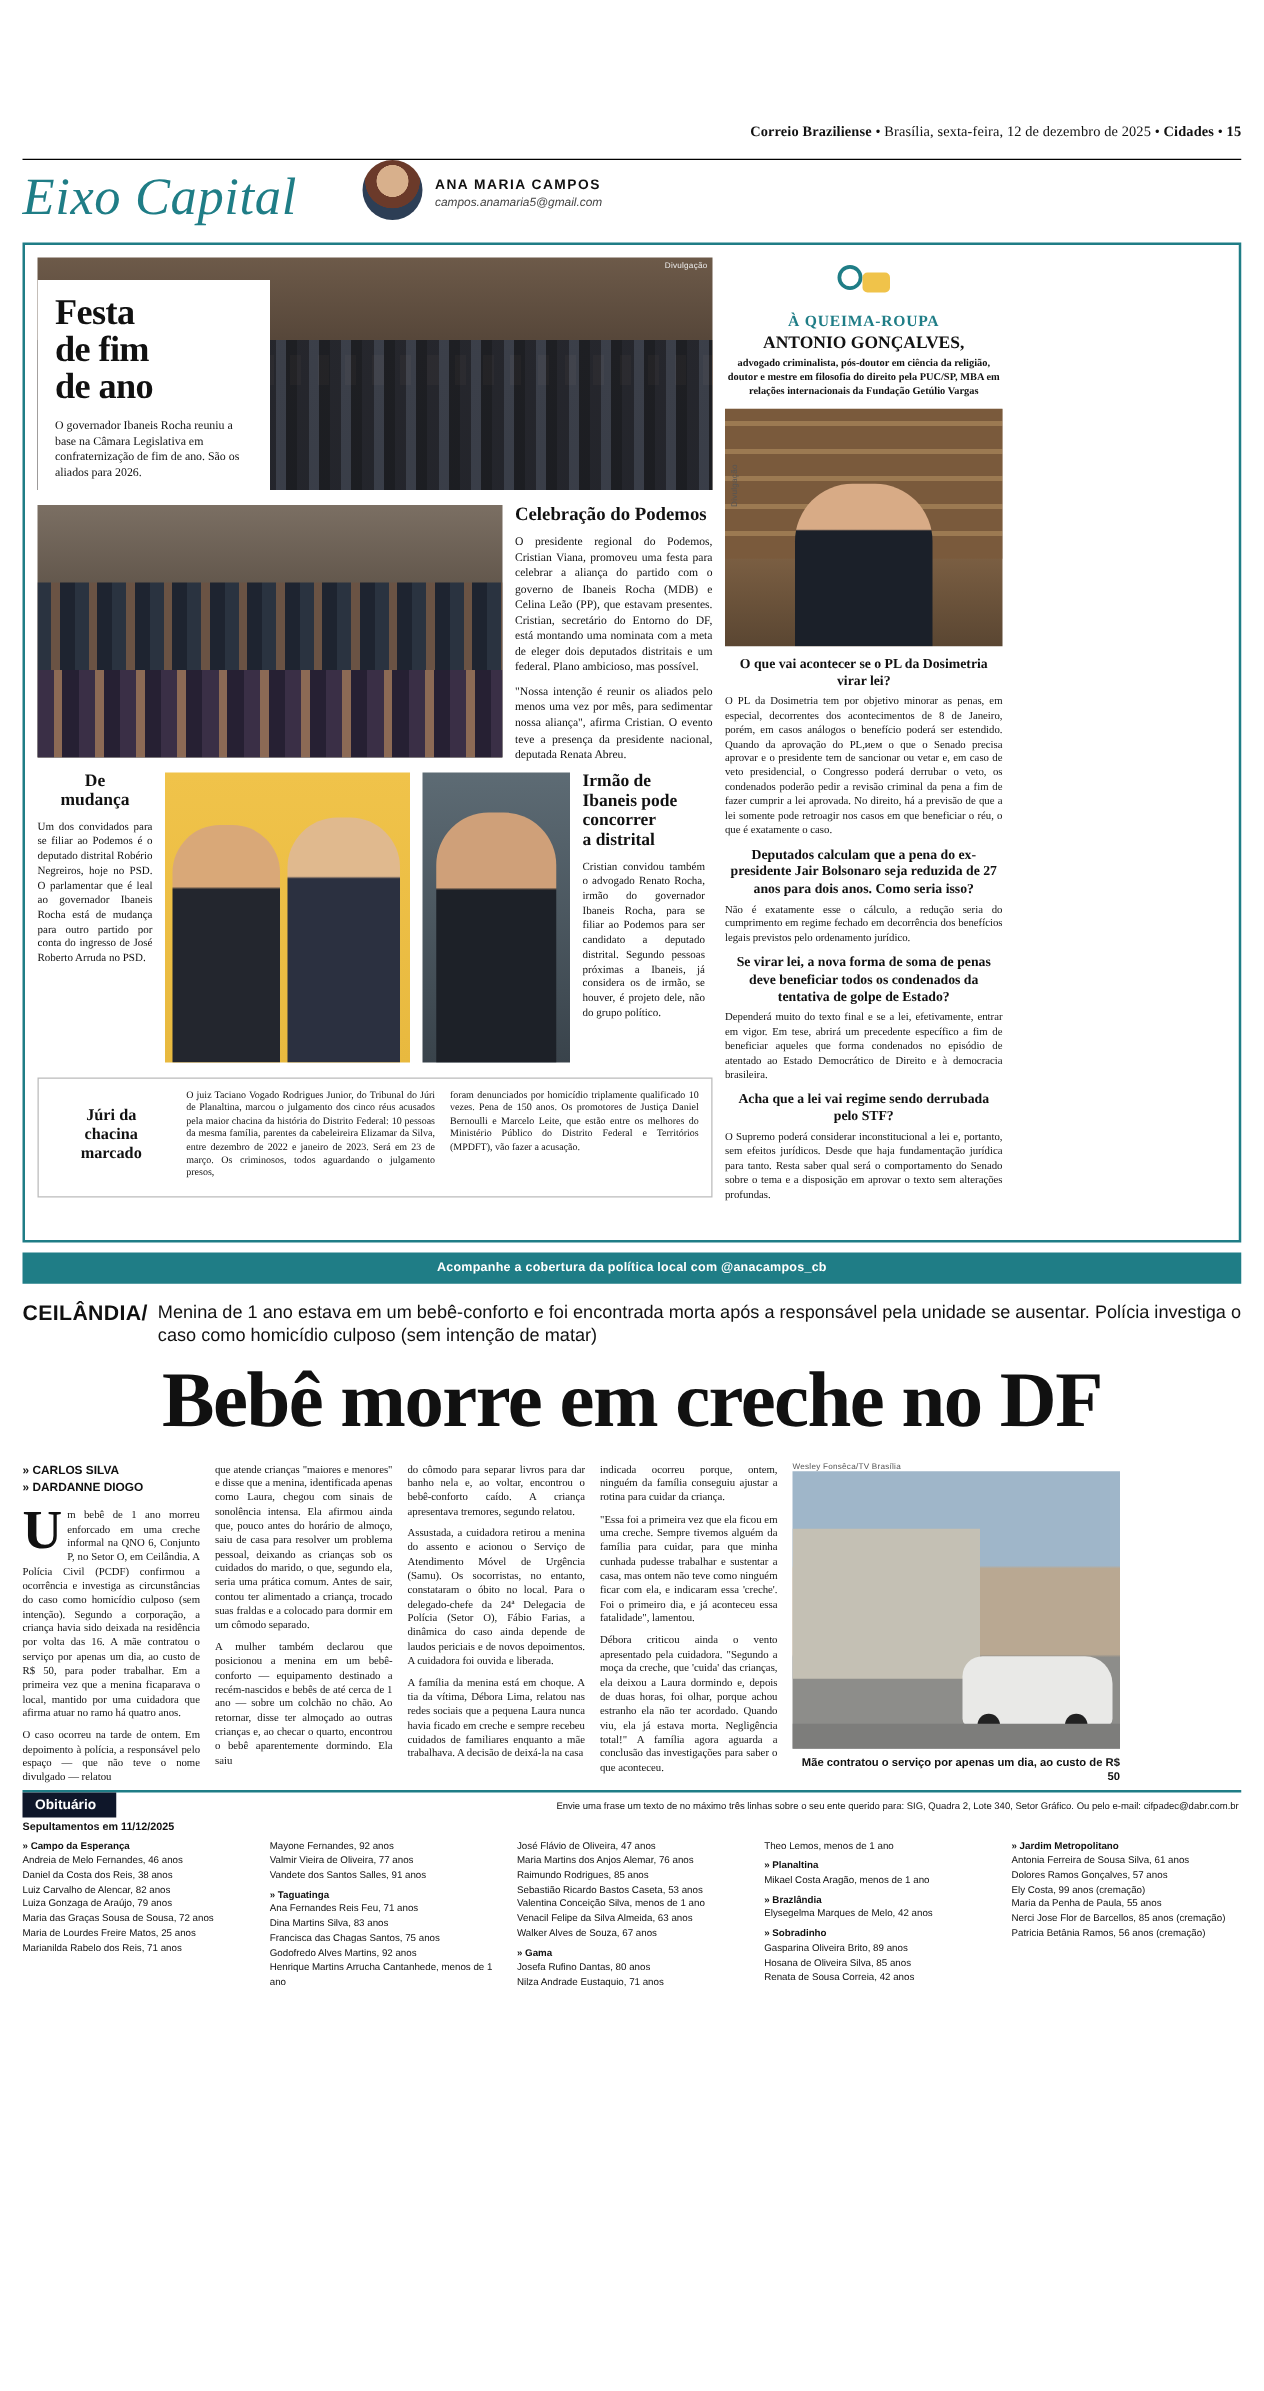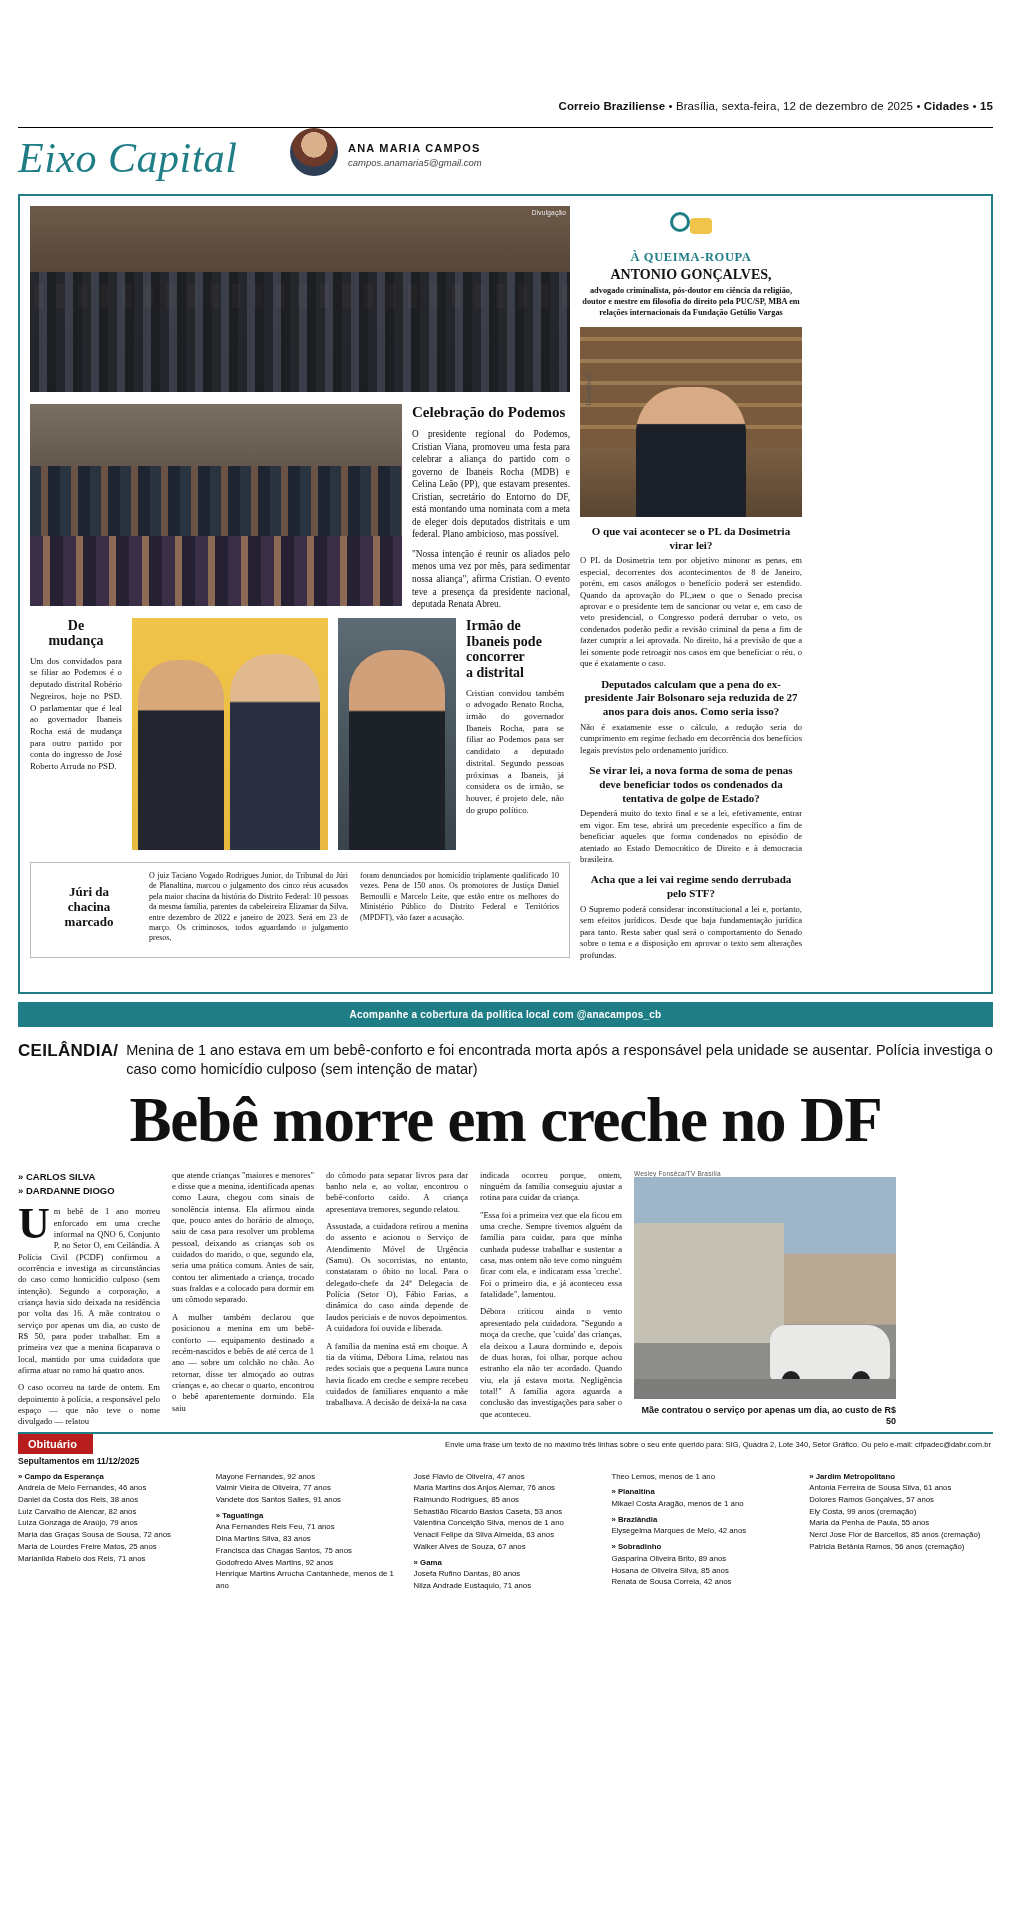--- a/index.html
+++ b/index.html
@@ -13,21 +13,21 @@
     overflow:hidden;
   }
   .page { position:relative; width:1011px; height:1913px; padding:0 18px; }
 
   
   .masthead {
     position:relative;
     height:30px;
     border-bottom:1px solid #000;
     margin:98px 0 0 0;
-    font-family:Liberation Sans, sans-serif;
+    font-family:Liberation Serif, serif;
   }
   .masthead .right {
     position:absolute; right:0; top:2px;
     font-size:11.5px; letter-spacing:.1px;
   }
   .masthead .right b { font-weight:bold; }
   .masthead .right .sec { font-weight:bold; }
 
   
   .eixo-wrap { position:relative; height:66px; }
@@ -165,21 +165,21 @@
   .photo-col { width:262px; position:relative;}
   .news-photo{height:222px;background:linear-gradient(180deg,#9fb6c9 0 34%,#b9a892 35% 66%,#8d8d8a 67% 100%);position:relative;overflow:hidden;}
   .news-photo .wall{position:absolute;left:0;top:46px;width:150px;height:120px;background:#c4c0b4;}
   .news-photo .car{position:absolute;right:6px;bottom:18px;width:120px;height:56px;background:#e9e9e7;border-radius:16px 22px 6px 6px;}
   .news-photo .car:after{content:"";position:absolute;left:12px;bottom:-8px;width:18px;height:18px;background:#222;border-radius:50%;box-shadow:70px 0 0 #222;}
   .news-photo .road{position:absolute;left:0;right:0;bottom:0;height:20px;background:#7d7d7b;}
   .cap { font-family:"Liberation Sans",sans-serif; font-size:9px; font-weight:bold; margin-top:6px; line-height:1.3;text-align:right;}
 
   
   .obit { margin-top:12px; border-top:2px solid #1f7d86; }
-  .obit-head { background:#b91c1c; color:#fff; display:inline-block; padding:4px 16px 4px 10px;
+  .obit-head { background:#0f172a; color:#fff; display:inline-block; padding:4px 16px 4px 10px;
       font-family:"Liberation Sans",sans-serif; font-size:11px; font-weight:bold;}
   .obit-note { font-family:"Liberation Sans",sans-serif; font-size:7.6px; text-align:right; margin-top:-14px; padding-right:2px;}
   .obit-date { font-family:"Liberation Sans",sans-serif; font-size:8.6px; font-weight:bold; margin:7px 0 5px 0;}
   .obit-cols { display:flex; gap:14px; font-family:"Liberation Sans",sans-serif; font-size:7.8px; line-height:1.5;}
   .ocol { flex:1; }
   .ocol .region { font-weight:bold; margin-top:4px;}
   .ocol .region:first-child{margin-top:0;}
   .ocol .nm { }
 </style>
 </head>
@@ -210,20 +210,28 @@
 
   <div class="frame">
     <div class="frame-inner">
 
       <div class="col-left">
 
         <div class="top-photo">
           <div class="heads"></div>
           <div class="crowd"></div>
           <div class="credit" style="right:4px;top:3px;color:#eee;">Divulgação</div>
+          <div class="festa">
+            <h2>
+              <span>Festa</span><br>
+              <span>de fim</span><br>
+              <span>de ano</span>
+            </h2>
+            <p>O governador Ibaneis Rocha reuniu a base na Câmara Legislativa em confraternização de fim de ano. São os aliados para 2026.</p>
+          </div>
         </div>
 
         <div class="mid-row">
           <div class="mid-photo">
             <div class="row1"></div>
             <div class="row2"></div>
 
           </div>
           <div class="cel">
             <h3>Celebração do Podemos</h3>

